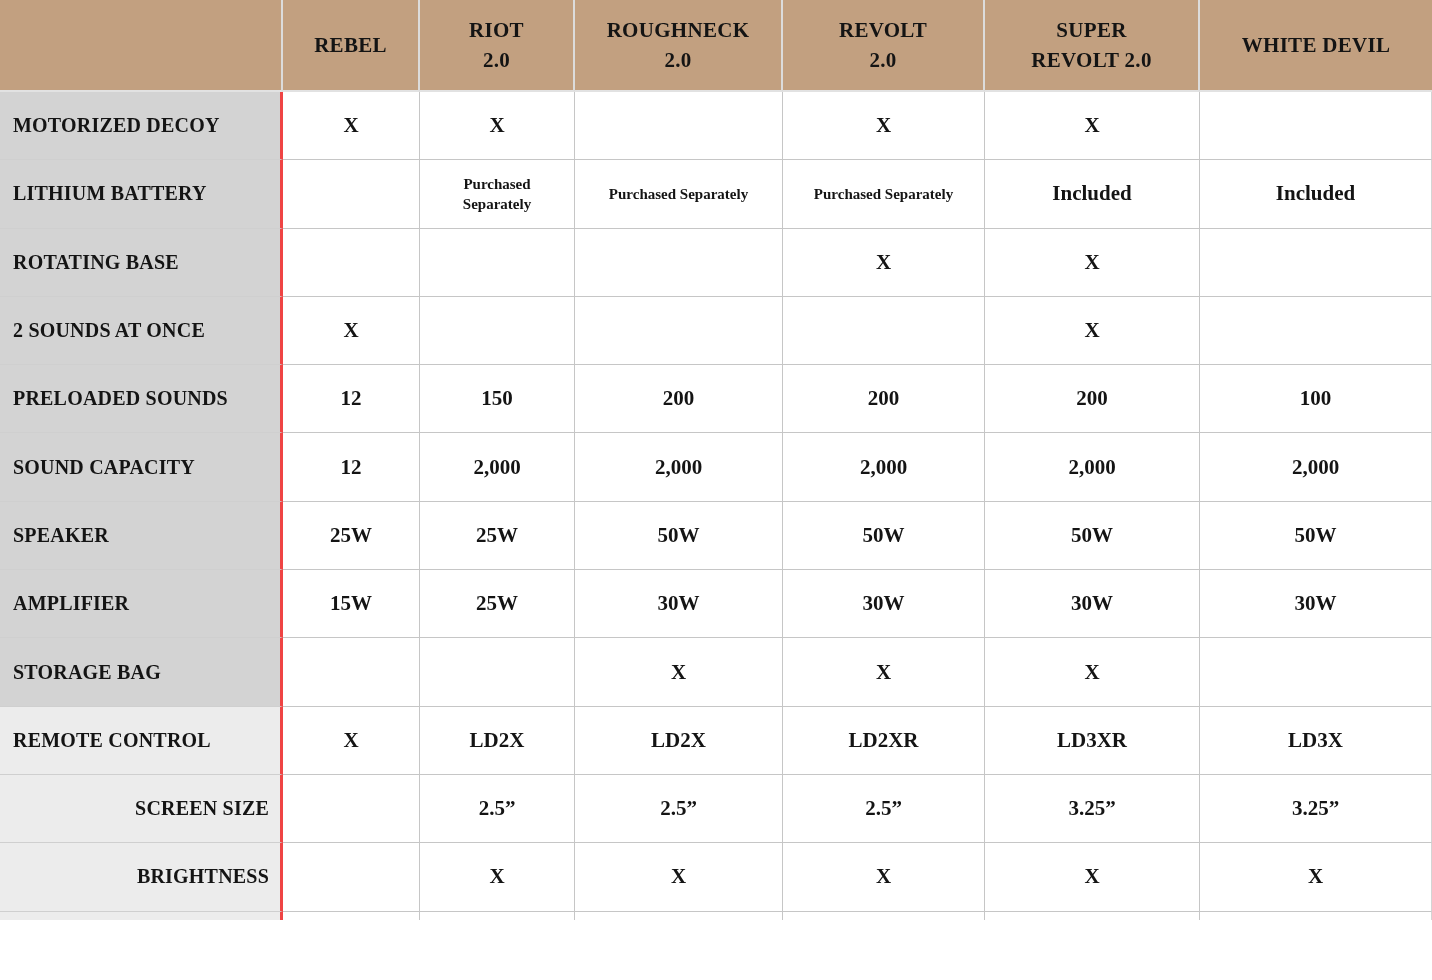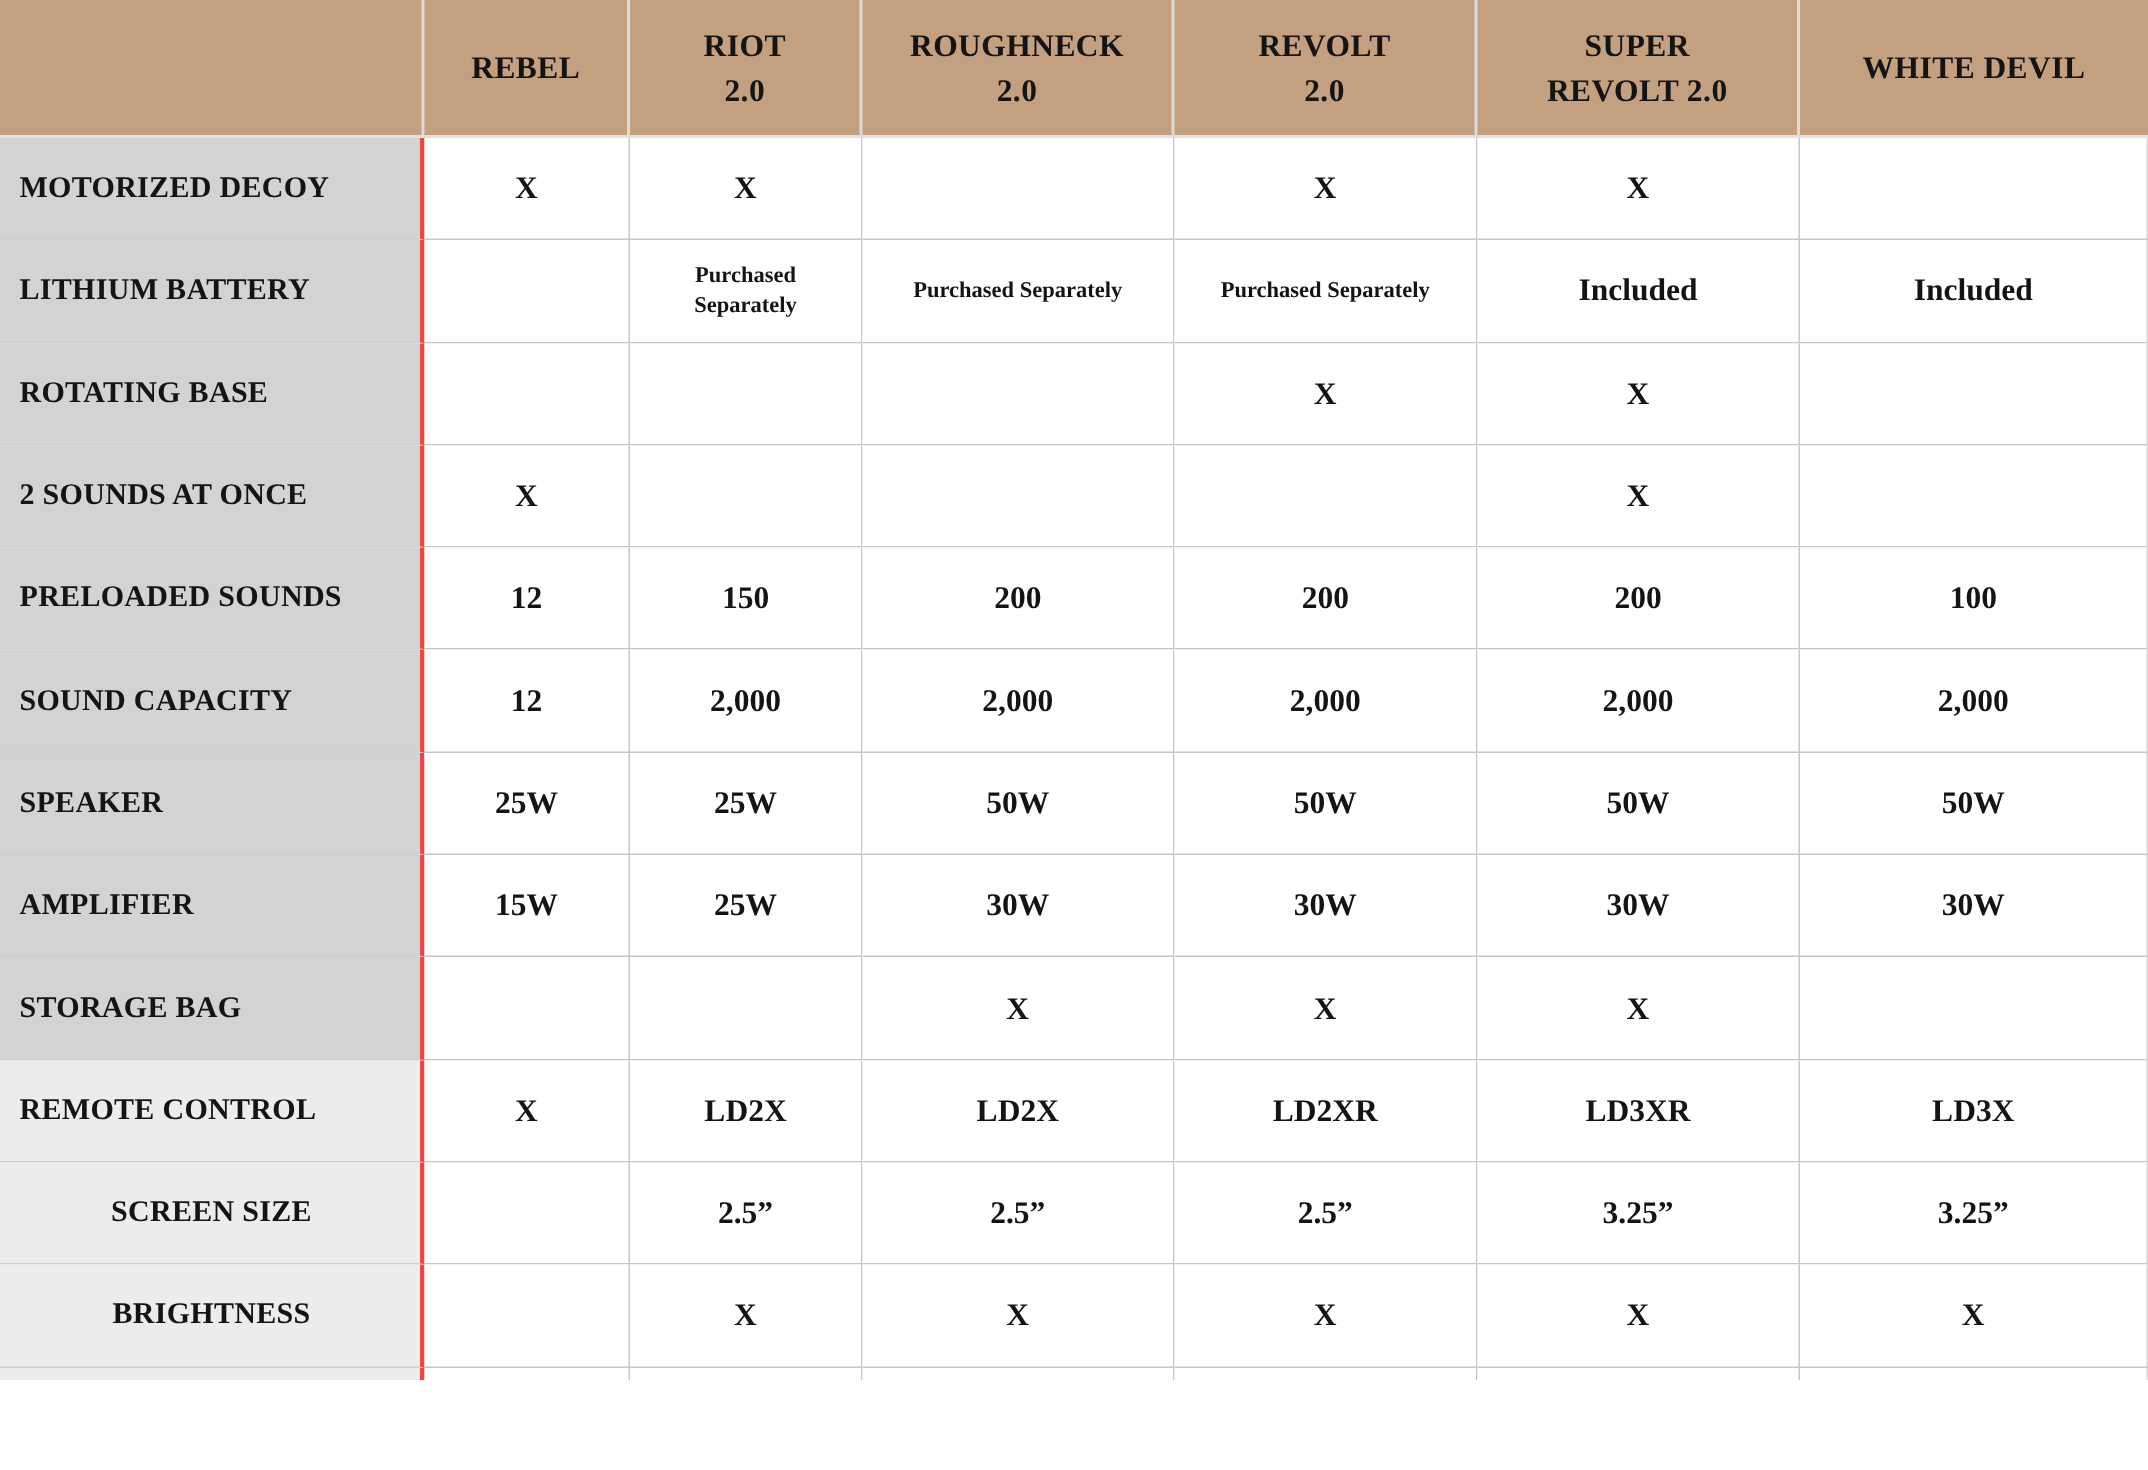--- a/index.html
+++ b/index.html
@@ -50,21 +50,21 @@
     font-size: 20px;
     text-align: left;
     vertical-align: middle;
     padding: 0 12px 0 13px;
     border-right: 3px solid #ef4444;
     border-bottom: 1px solid #cfcfcf;
     letter-spacing: 0.2px;
   }
   tbody th.label.dark { background: var(--label-dark); }
   tbody th.label.light { background: var(--label-light); }
-  tbody th.label.right { text-align: center; padding-right: 11px; }
+  tbody th.label.right { text-align: right; padding-right: 11px; }
 
   tbody td.cell {
     background: #ffffff;
     font-weight: bold;
     font-size: 21px;
     text-align: center;
     vertical-align: middle;
     border-right: 1px solid var(--grid);
     border-bottom: 1px solid var(--grid);
     padding: 0;

